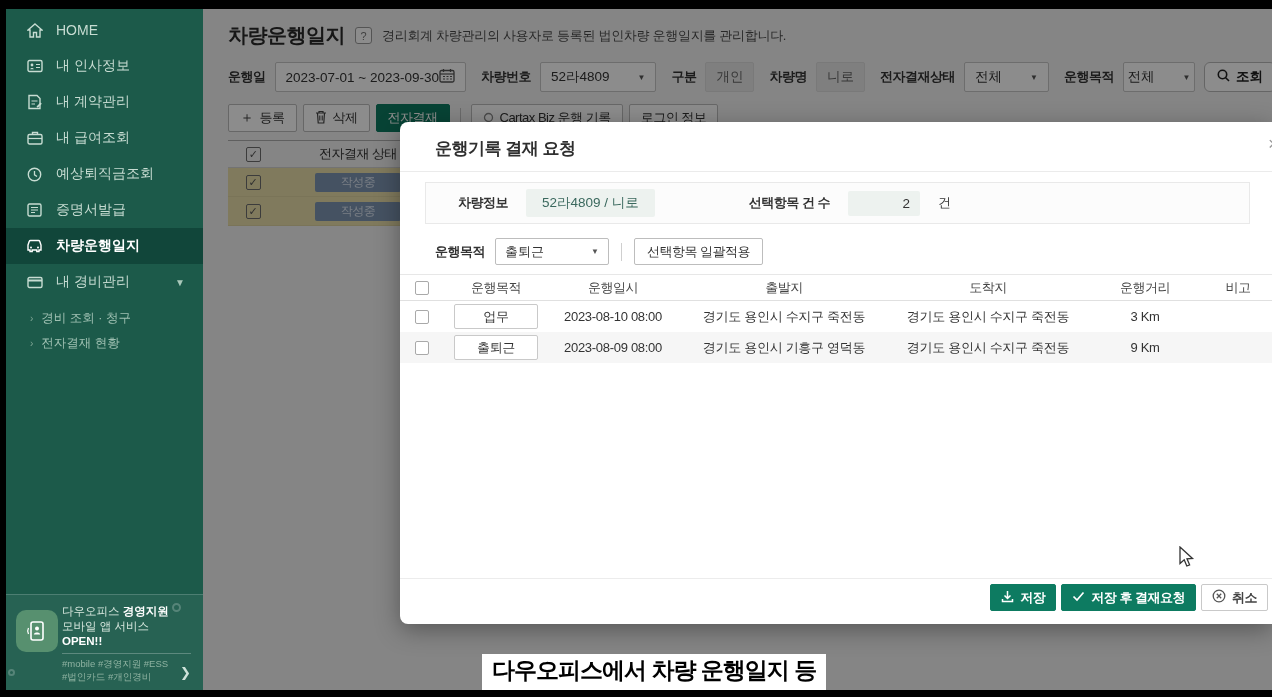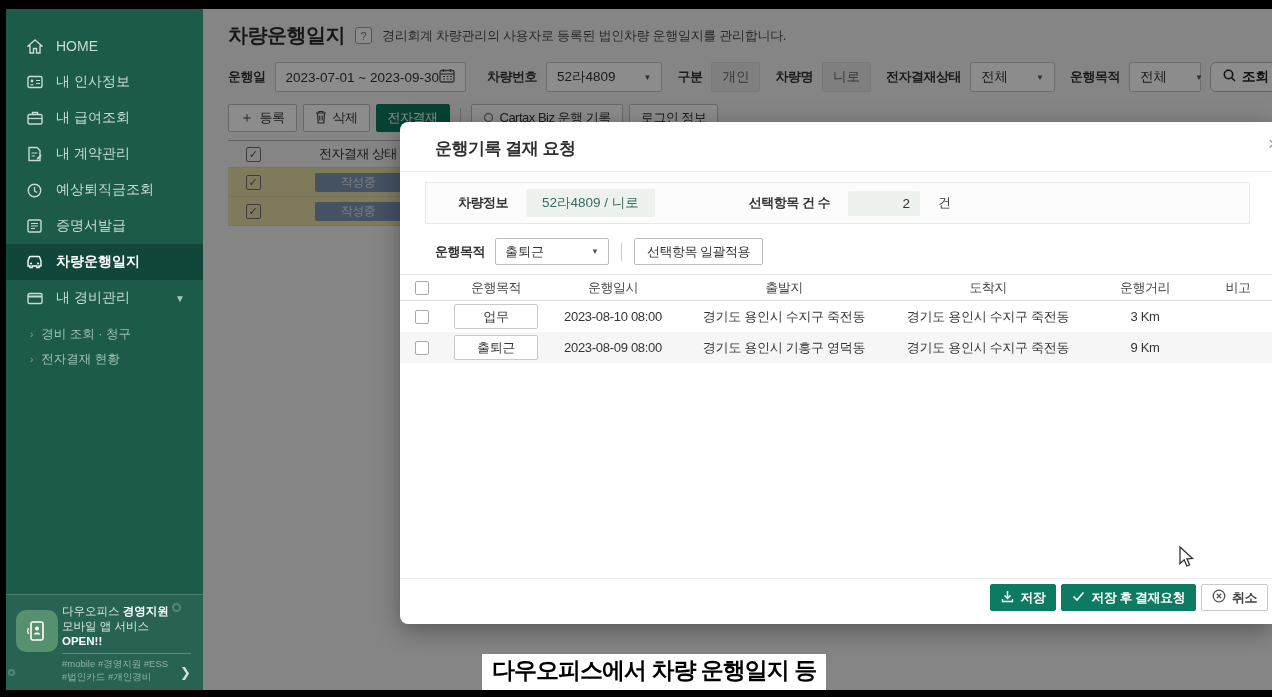--- a/index.html
+++ b/index.html
@@ -11,21 +11,21 @@
   #stage{position:relative;width:1272px;height:697px;overflow:hidden;background:#f3f3f3;}
 
   
   .bar{position:absolute;background:var(--frame);z-index:80;}
   .bar-top{left:0;top:0;width:1272px;height:9px;}
   .bar-left{left:0;top:0;width:6px;height:697px;}
   .bar-bottom{left:0;top:690px;width:1272px;height:7px;}
 
   
   #sidebar{position:absolute;left:0;top:0;width:203px;height:697px;background:var(--sidebar);z-index:10;}
-  .menu{padding-top:28px;}
+  .menu{padding-top:12px;}
   .side-item{height:36px;display:flex;align-items:center;padding-left:26px;gap:13px;
     font-size:14px;color:#c7dcd2;cursor:default;}
   .side-item.active{background:var(--sidebar-active);color:#fff;font-weight:bold;}
   .side-item .ico{width:17px;height:17px;flex:0 0 17px;display:flex;align-items:center;justify-content:center;}
   .side-item .ico svg{display:block;}
   .side-item .chev{margin-left:auto;margin-right:18px;font-size:10px;color:#a9c8ba;}
   .side-sub{height:25px;display:flex;align-items:center;padding-left:30px;gap:8px;
     font-size:12.5px;color:#9fc0b2;}
   .side-sub .arrow{font-size:10px;color:#7fa595;}
   #promo{position:absolute;left:0;bottom:7px;width:203px;height:96px;
@@ -47,21 +47,21 @@
   #page-title-row h1{font-size:20px;font-weight:bold;color:#2b2b2b;letter-spacing:-.5px;}
   .help{width:17px;height:17px;border:1px solid #9a9a9a;border-radius:3px;color:#777;font-size:11px;
     display:flex;align-items:center;justify-content:center;background:#fff;}
   .pg-desc{font-size:13px;color:#4b4b4b;letter-spacing:-.3px;}
 
   #filter-row{position:absolute;left:25px;top:62px;right:18px;display:flex;align-items:center;
     gap:9px;font-size:13px;color:#333;white-space:nowrap;}
   .flabel{font-weight:bold;letter-spacing:-.5px;}
   .fbox{height:30px;background:#fff;border:1px solid #c6c6c6;border-radius:2px;display:flex;
     align-items:center;padding:0 10px;font-size:13.5px;color:#333;}
-  .fbox.sel{justify-content:flex-start;gap:20px;}
+  .fbox.sel{justify-content:center;gap:20px;}
   .fbox .dd{font-size:8px;color:#555;margin-left:8px;}
   .fbox.dis{background:#e8e8e8;border-color:#dcdcdc;color:#666;justify-content:center;}
   .search-btn{height:30px;background:#fff;border:1px solid #b9b9b9;border-radius:6px;display:flex;
     align-items:center;gap:6px;padding:0 12px;font-size:13.5px;font-weight:bold;color:#222;}
 
   #toolbar{position:absolute;left:25px;top:104px;display:flex;align-items:center;gap:6px;}
   .tbtn{height:28px;background:#fff;border:1px solid #bcbcbc;border-radius:2px;display:flex;
     align-items:center;gap:6px;padding:0 11px;font-size:13px;color:#333;letter-spacing:-.5px;}
   .tbtn.green{background:var(--accent);border-color:var(--accent);color:#fff;font-weight:normal;}
   .vsep{width:1px;height:20px;background:#c2c2c2;margin:0 4px;}
@@ -148,37 +148,37 @@
               <rect x="1" y="1.5" width="14" height="11" rx="1.5" fill="none" stroke="#c7dcd2" stroke-width="1.4"></rect>
               <circle cx="5" cy="6" r="1.4" fill="#c7dcd2"></circle>
               <path d="M3.2 10.2 C3.6 8.6 6.4 8.6 6.8 10.2" fill="#c7dcd2"></path>
               <path d="M9 5.5 H13 M9 8.5 H13" stroke="#c7dcd2" stroke-width="1.2"></path>
             </svg>
         </span>
         <span>내 인사정보</span>
       </div>
       <div class="side-item">
         <span class="ico">
+          <svg width="15" height="16" viewBox="0 0 15 16">
+              <path d="M2 1.5 H10 L13 4.5 V14.5 H2 Z" fill="none" stroke="#c7dcd2" stroke-width="1.4"></path>
+              <path d="M4.5 7 H10.5 M4.5 10 H8" stroke="#c7dcd2" stroke-width="1.2"></path>
+              <path d="M9.5 12.5 L13.5 8.5 L14.8 9.8 L10.8 13.8 Z" fill="#c7dcd2"></path>
+            </svg>
+        </span>
+        <span>내 계약관리</span>
+      </div>
+      <div class="side-item">
+        <span class="ico">
           <svg width="16" height="14" viewBox="0 0 16 14">
               <rect x="1" y="3.5" width="14" height="9.5" rx="1.5" fill="none" stroke="#c7dcd2" stroke-width="1.4"></rect>
               <path d="M5.5 3.5 V1.5 H10.5 V3.5" fill="none" stroke="#c7dcd2" stroke-width="1.4"></path>
               <path d="M1 7.5 H15" stroke="#c7dcd2" stroke-width="1.2"></path>
             </svg>
         </span>
         <span>내 급여조회</span>
-      </div>
-      <div class="side-item">
-        <span class="ico">
-          <svg width="15" height="16" viewBox="0 0 15 16">
-              <path d="M2 1.5 H10 L13 4.5 V14.5 H2 Z" fill="none" stroke="#c7dcd2" stroke-width="1.4"></path>
-              <path d="M4.5 7 H10.5 M4.5 10 H8" stroke="#c7dcd2" stroke-width="1.2"></path>
-              <path d="M9.5 12.5 L13.5 8.5 L14.8 9.8 L10.8 13.8 Z" fill="#c7dcd2"></path>
-            </svg>
-        </span>
-        <span>내 계약관리</span>
       </div>
       <div class="side-item">
         <span class="ico">
           <svg width="15" height="15" viewBox="0 0 15 15">
               <circle cx="7.5" cy="7.5" r="6.2" fill="none" stroke="#c7dcd2" stroke-width="1.4"></circle>
               <path d="M7.5 4 V7.8 L10 9.5" fill="none" stroke="#c7dcd2" stroke-width="1.3"></path>
             </svg>
         </span>
         <span>예상퇴직금조회</span>
       </div>
@@ -257,21 +257,21 @@
         <span>2023-07-01  ~  2023-09-30</span>
         <span>
           <svg width="16" height="15" viewBox="0 0 16 15">
               <rect x="1" y="2.5" width="14" height="11.5" rx="1.5" fill="none" stroke="#555" stroke-width="1.3"></rect>
               <path d="M1 6 H15" stroke="#555" stroke-width="1.2"></path>
               <path d="M4.5 1 V4 M11.5 1 V4" stroke="#555" stroke-width="1.3"></path>
               <path d="M4 8.5 H6 M7.5 8.5 H9.5 M11 8.5 H13 M4 11 H6 M7.5 11 H9.5 M11 11 H13" stroke="#555" stroke-width="1.2"></path>
             </svg>
         </span>
       </div>
-      <span class="flabel" style="margin-left:12px;">차량번호</span>
+      <span class="flabel" style="margin-left:6px;">차량번호</span>
       <div class="fbox sel" style="width:150px;">
         <span>52라4809</span>
         <span class="dd">▼</span>
       </div>
       <span class="flabel" style="margin-left:6px;">구분</span>
       <div class="fbox dis" style="width:74px;">
         <span>개인</span>
       </div>
       <span class="flabel" style="margin-left:6px;">차량명</span>
       <div class="fbox dis" style="width:56px;">

